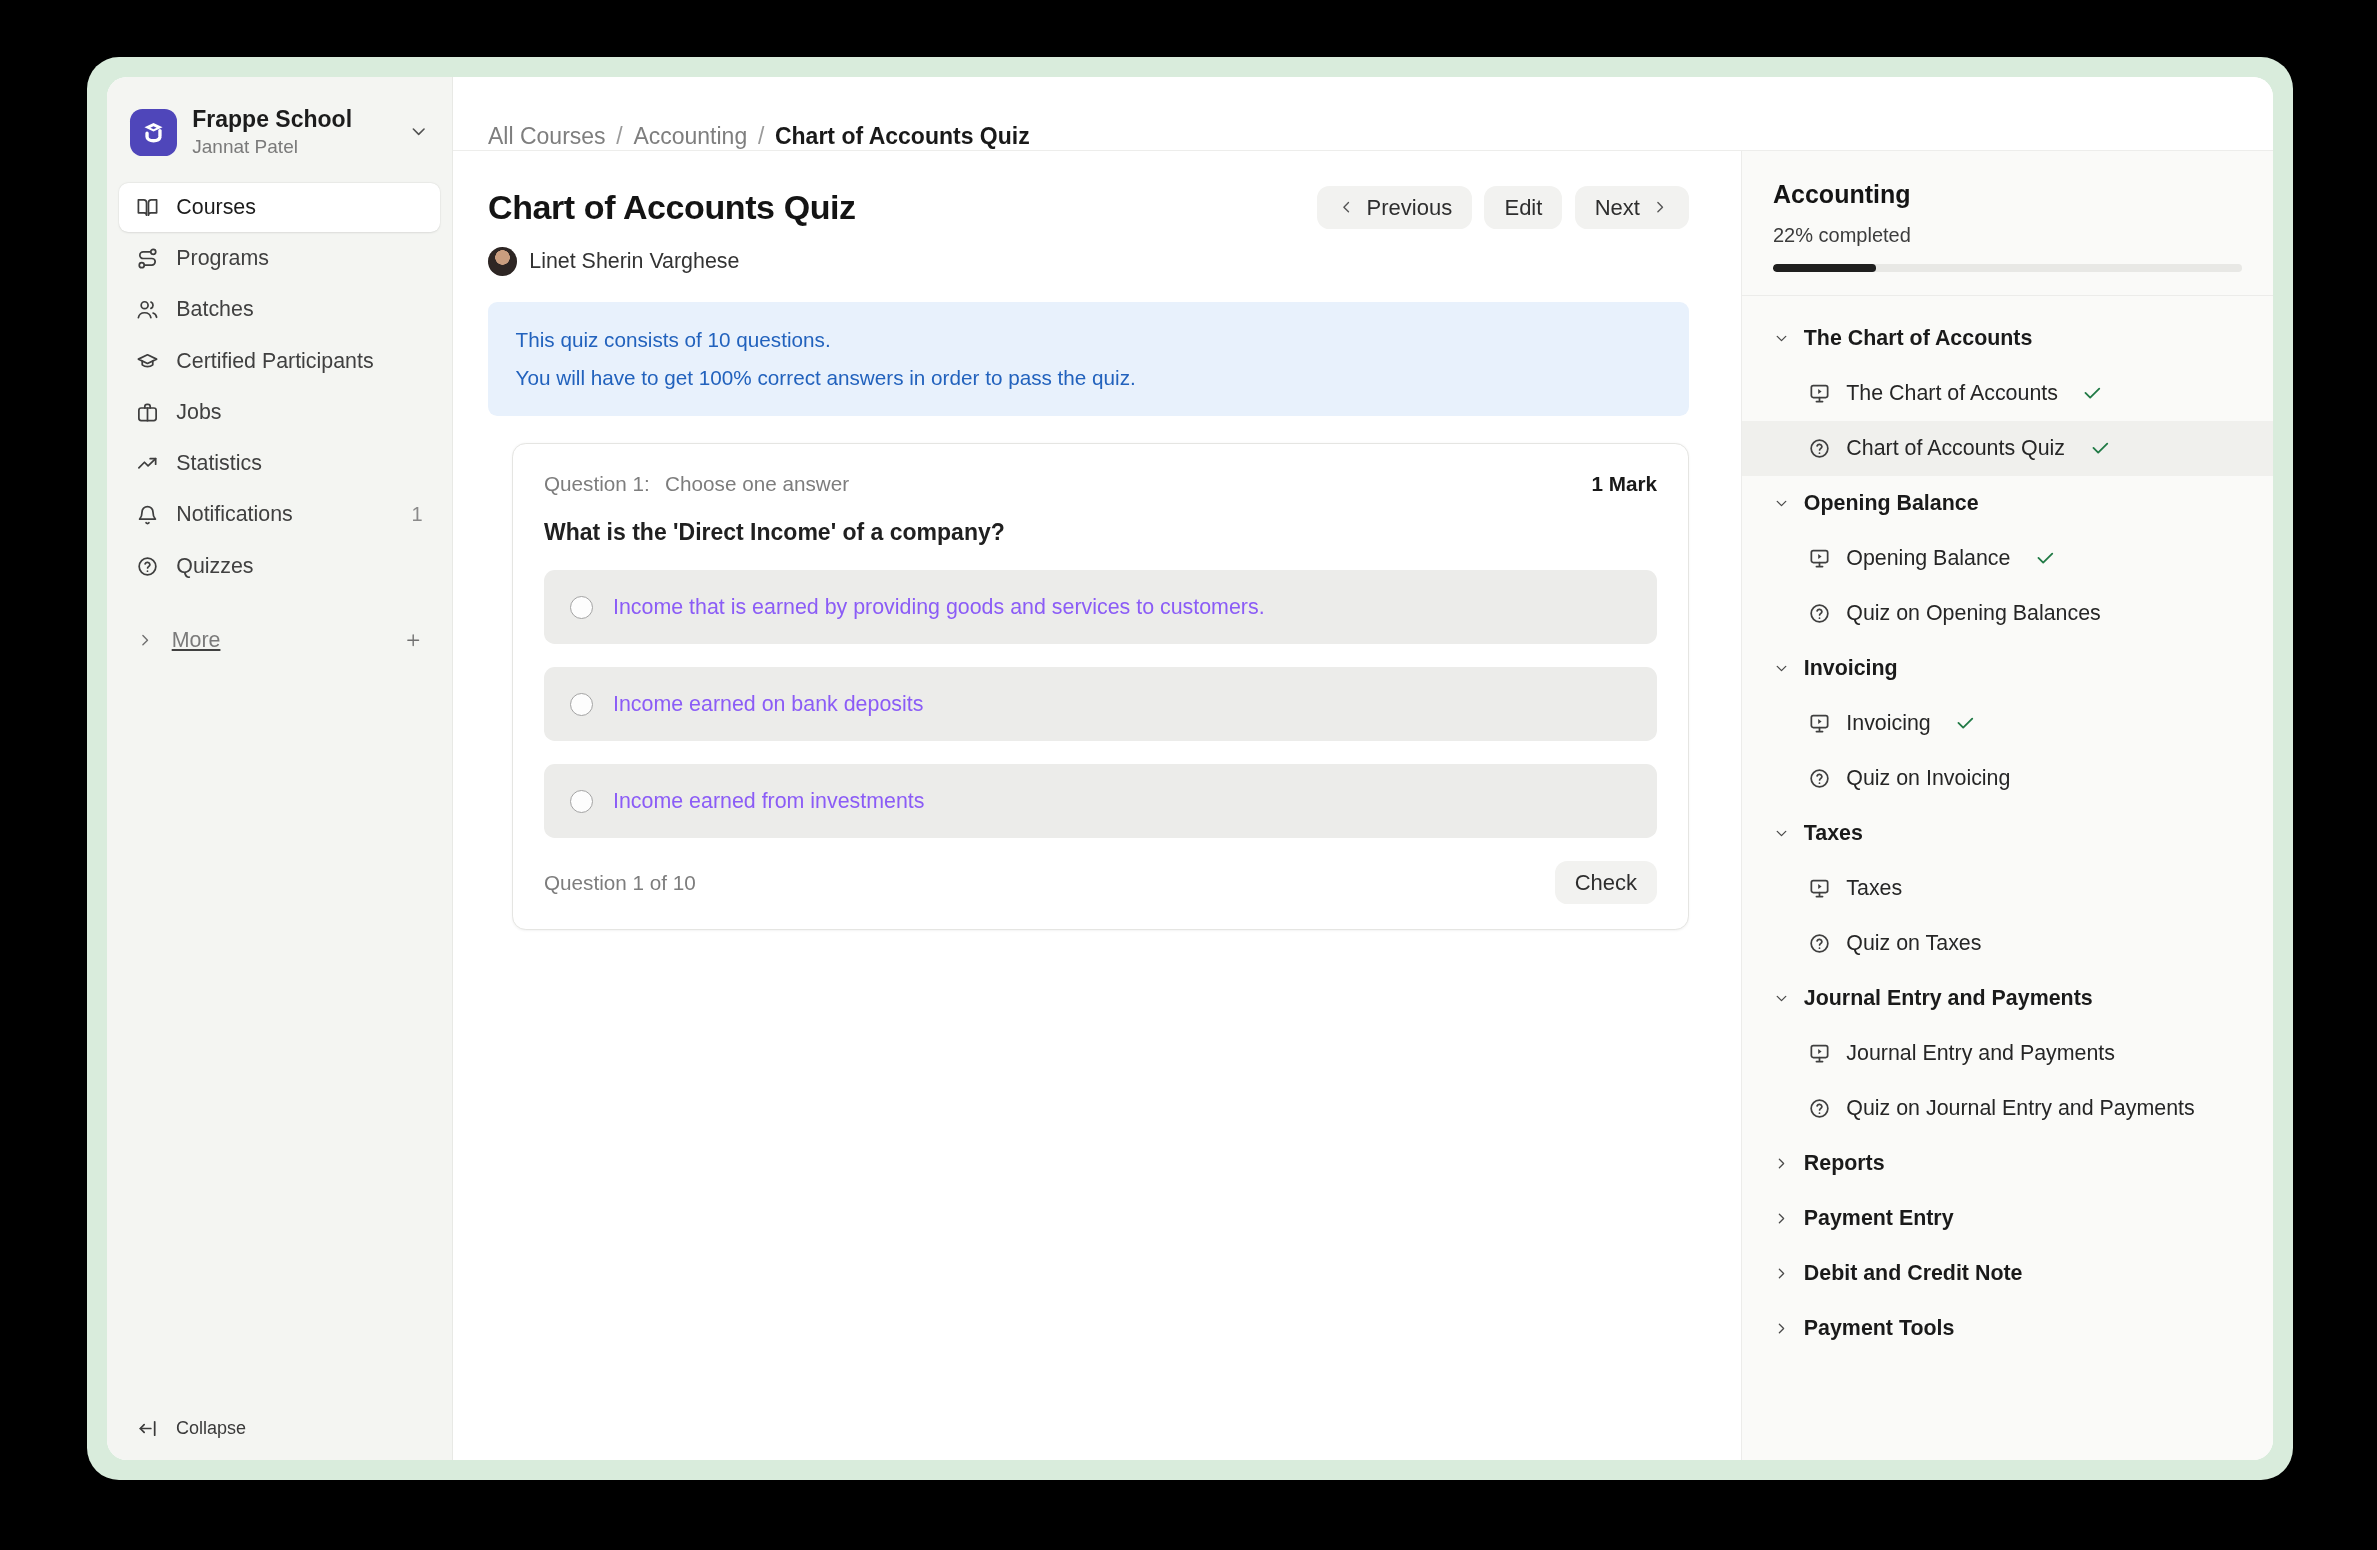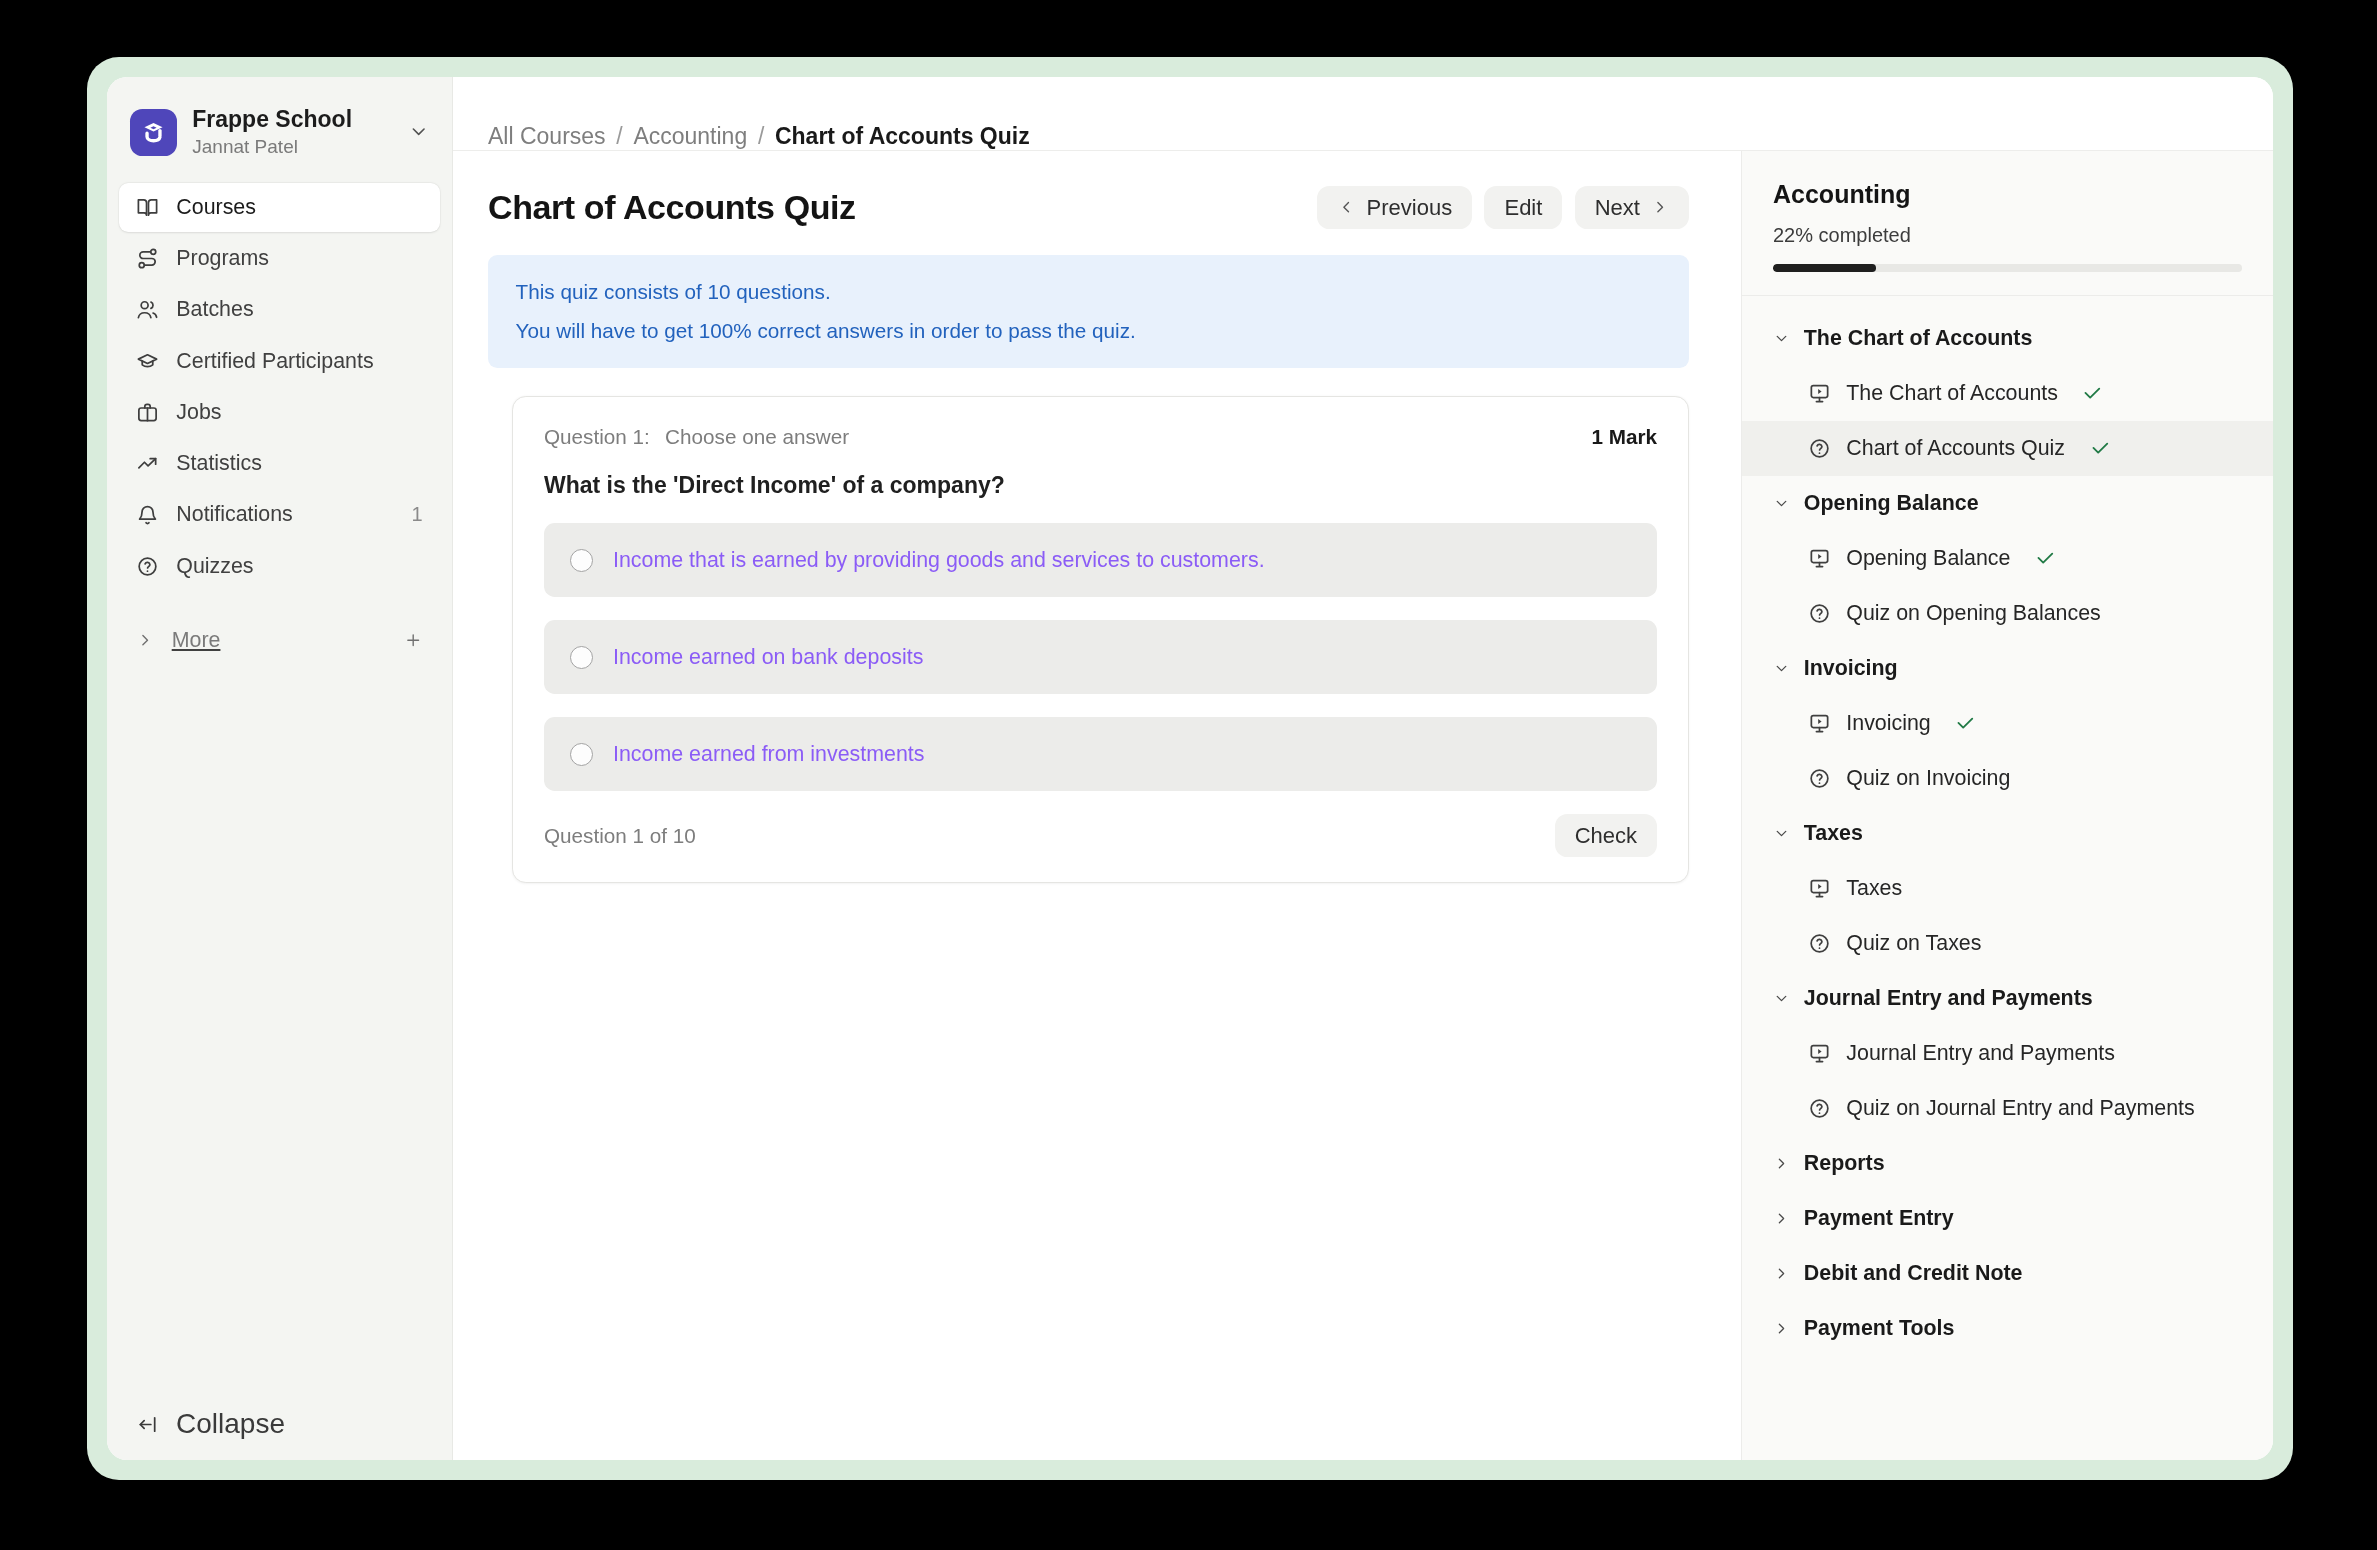--- a/index.html
+++ b/index.html
@@ -26,21 +26,21 @@
   .ws-chev{margin-left:auto;width:21.4px;height:21.4px;color:#525252;}
   .nav{margin-top:10.7px;}
   .nav-item{height:49px;margin:0 12.3px 2.3px;padding:0 17px;border-radius:9.2px;display:flex;align-items:center;gap:17px;font-size:21.4px;color:#404040;cursor:pointer;}
   .nav-item .icon{width:23px;height:23px;color:#3e3e3e;flex:none;}
   .nav-item.active{background:#fff;box-shadow:0 0.8px 2.3px rgba(0,0,0,.09),0 0 0 0.8px rgba(0,0,0,.025);color:#1b1b1b;}
   .nav-badge{margin-left:auto;font-size:20px;color:#8a8a8a;}
   .more-row{margin-top:23px;text-decoration:underline;}
   .more-row .icon{width:18.4px;height:18.4px;color:#6f6f6f;}
   .more-label{color:#7a7a7a;}
   .more-plus{margin-left:auto;width:23px;height:23px;color:#4a4a4a;}
-  .collapse-row{position:absolute;left:29px;bottom:20px;display:flex;align-items:center;gap:17px;font-size:28px;color:#3a3a3a;cursor:pointer;}
+  .collapse-row{position:absolute;left:29px;bottom:20px;display:flex;align-items:center;gap:17px;font-size:18px;color:#3a3a3a;cursor:pointer;}
   .collapse-row .icon{width:23px;height:23px;color:#3a3a3a;}
 
   
   .right-pane{flex:1;display:flex;flex-direction:column;min-width:0;}
   .topbar{height:74px;min-height:74px;border-bottom:0.8px solid #ededeb;display:flex;align-items:flex-end;padding-left:35px;gap:10.7px;font-size:23px;background:#fff;}
   .crumb{color:#7e7e7e;cursor:pointer;}
   .crumb-sep{color:#9a9a9a;}
   .crumb-current{color:#191919;font-weight:700;}
   .content-row{flex:1;display:flex;min-height:0;}
 
@@ -251,20 +251,24 @@
                 <span>Next</span>
                 <span class="icon">
                   <svg viewBox="0 0 24 24" fill="none" stroke="currentColor" stroke-width="1.8" stroke-linecap="round" stroke-linejoin="round">
                       <path d="M9 6l6 6-6 6"></path>
                     </svg>
                 </span>
               </button>
             </div>
           </div>
 
+          <div class="author">
+            <span class="avatar"></span>
+            <span class="author-name">Linet Sherin Varghese</span>
+          </div>
 
           <div class="notice">
             <p>This quiz consists of 10 questions.</p>
             <p>You will have to get 100% correct answers in order to pass the quiz.</p>
           </div>
 
           <section class="qcard">
             <div class="qmeta">
               <span>Question 1:</span>
               <span>Choose one answer</span>

